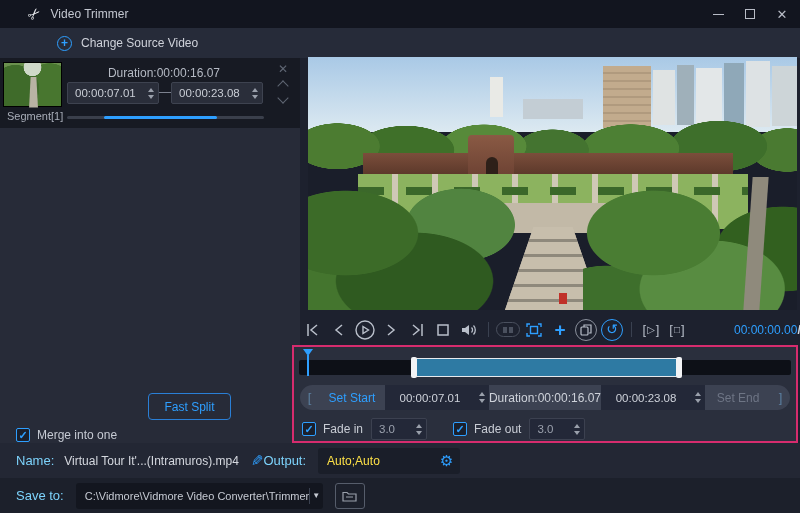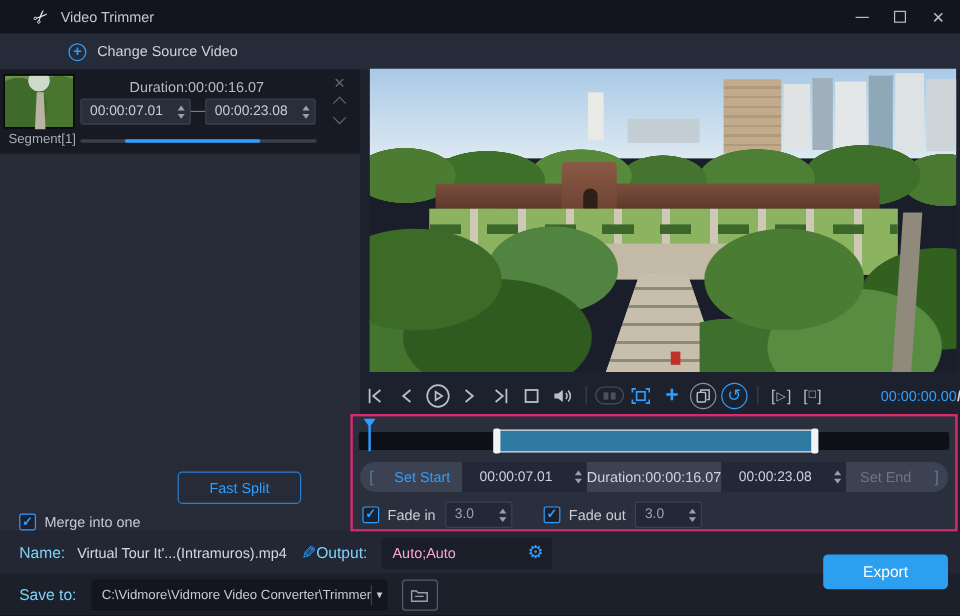--- a/index.html
+++ b/index.html
@@ -45,21 +45,21 @@
   .seg-dash { position:absolute; left:159px; top:27px; width:12px; text-align:center; color:#8a8f9c; }
   .seg-close { position:absolute; right:12px; top:4px; color:#5f6673; font-size:12px; }
   .chev { width:8px; height:8px; border-left:1.5px solid #5f6673; border-top:1.5px solid #5f6673; }
   .chev.up { transform:rotate(45deg); position:absolute; right:13px; top:24px; }
   .chev.down { transform:rotate(225deg); position:absolute; right:13px; top:36px; }
   .seg-progress { position:absolute; left:67px; top:58px; width:197px; height:3px; background:#3a3f4b; border-radius:2px; }
   .seg-progress-fill { position:absolute; height:3px; background:#2e9fff; border-radius:2px; }
 
   .outline-btn { position:absolute; height:27px; border:1px solid #2a7fd6; border-radius:4px; color:#2e9fff; display:flex; align-items:center; justify-content:center; font-size:12px; background:transparent; }
   .btn-add { left:32px; top:335px; width:104px; }
-  .btn-split { left:148px; top:335px; width:103px;text-align:right; }
+  .btn-split { left:148px; top:335px; width:83px;text-align:right; }
   .merge-row { position:absolute; left:16px; top:370px; display:flex; align-items:center; gap:7px; }
   .checkbox { width:14px; height:14px; border:1px solid #2e9fff; border-radius:2px; background:#1b202c; color:#2e9fff; font-size:11px; font-weight:bold; display:flex; align-items:center; justify-content:center; line-height:1; }
 
   
   .video { left:308px; top:57px; width:489px; height:253px; background:#1a1e2a; overflow:hidden; }
   .sky { position:absolute; left:0; top:0; width:489px; height:75px; background:linear-gradient(180deg,#a9c9e6,#dce9f1); }
   .bld { position:absolute; }
   .treeband { position:absolute; left:0; top:48px; width:489px; height:75px;
     background:
       radial-gradient(ellipse 70px 38px at 6% 55%, #4c7c31 0 60%, transparent 61%),
@@ -139,21 +139,21 @@
   .fade-input .fval { flex:1; padding-left:7px; color:#9ba1ad; font-size:11.5px; }
   .fade-gap { width:26px; }
 
   
   .bottom1 { left:0; top:443px; width:800px; height:35px; background:#232734; display:flex; align-items:center; }
   .bottom2 { left:0; top:478px; width:800px; height:35px; background:#1c202b; display:flex; align-items:center; }
   .dim-label { color:#7dd3fc; font-size:13px; }
   .name-value { margin-left:10px; color:#d5d8df; font-size:12px; }
   .pencil { margin-left:12px; color:#2e9fff; font-size:15px; transform:scaleX(-1) rotate(0deg); }
   .output-input { margin-left:12px; width:142px; height:26px; background:#1a1e29; border-radius:3px; display:flex; align-items:center; }
-  .output-input .oval { flex:1; padding-left:9px; color:#f9a8d4; font-size:12px; }
+  .output-input .oval { flex:1; padding-left:9px; color:#fde047; font-size:12px; }
   .gear { margin-right:7px; color:#2e9fff; font-size:15px; line-height:1; }
   .saveto-select { margin-left:12px; width:247px; height:26px; background:#13161f; border-radius:3px; display:flex; align-items:center; }
   .saveto-select .sval { flex:1; padding-left:9px; color:#c6cad3; font-size:11px; white-space:nowrap; }
   .dd-divider { width:1px; height:16px; background:#3a4150; }
   .dd-arrow { width:26px; text-align:center; color:#c8ccd4; font-size:8px; }
   .folder-btn { margin-left:12px; width:30px; height:26px; border:1px solid #565d6b; border-radius:3px; display:flex; align-items:center; justify-content:center; }
   .export-btn { left:686px; top:462px; width:104px; height:29px; background:#2d9ff0; border-radius:4px; color:#fff; font-size:13px; display:flex; align-items:center; justify-content:center; }
 </style>
 </head>
 <body>
@@ -412,15 +412,14 @@
       <span class="dd-arrow">▼</span>
     </span>
     <span class="folder-btn">
       <svg width="15" height="12" viewBox="0 0 15 12" fill="none" stroke="#9aa0ab" stroke-width="1.2">
           <path d="M1 2.5h4l1.5 1.5H14v7H1z"></path>
           <path d="M4 7h7" stroke-width="1"></path>
         </svg>
     </span>
   </div>
 
-  <div class="export-btn abs">Export</div>
 
 </div>
 
 </body></html>

